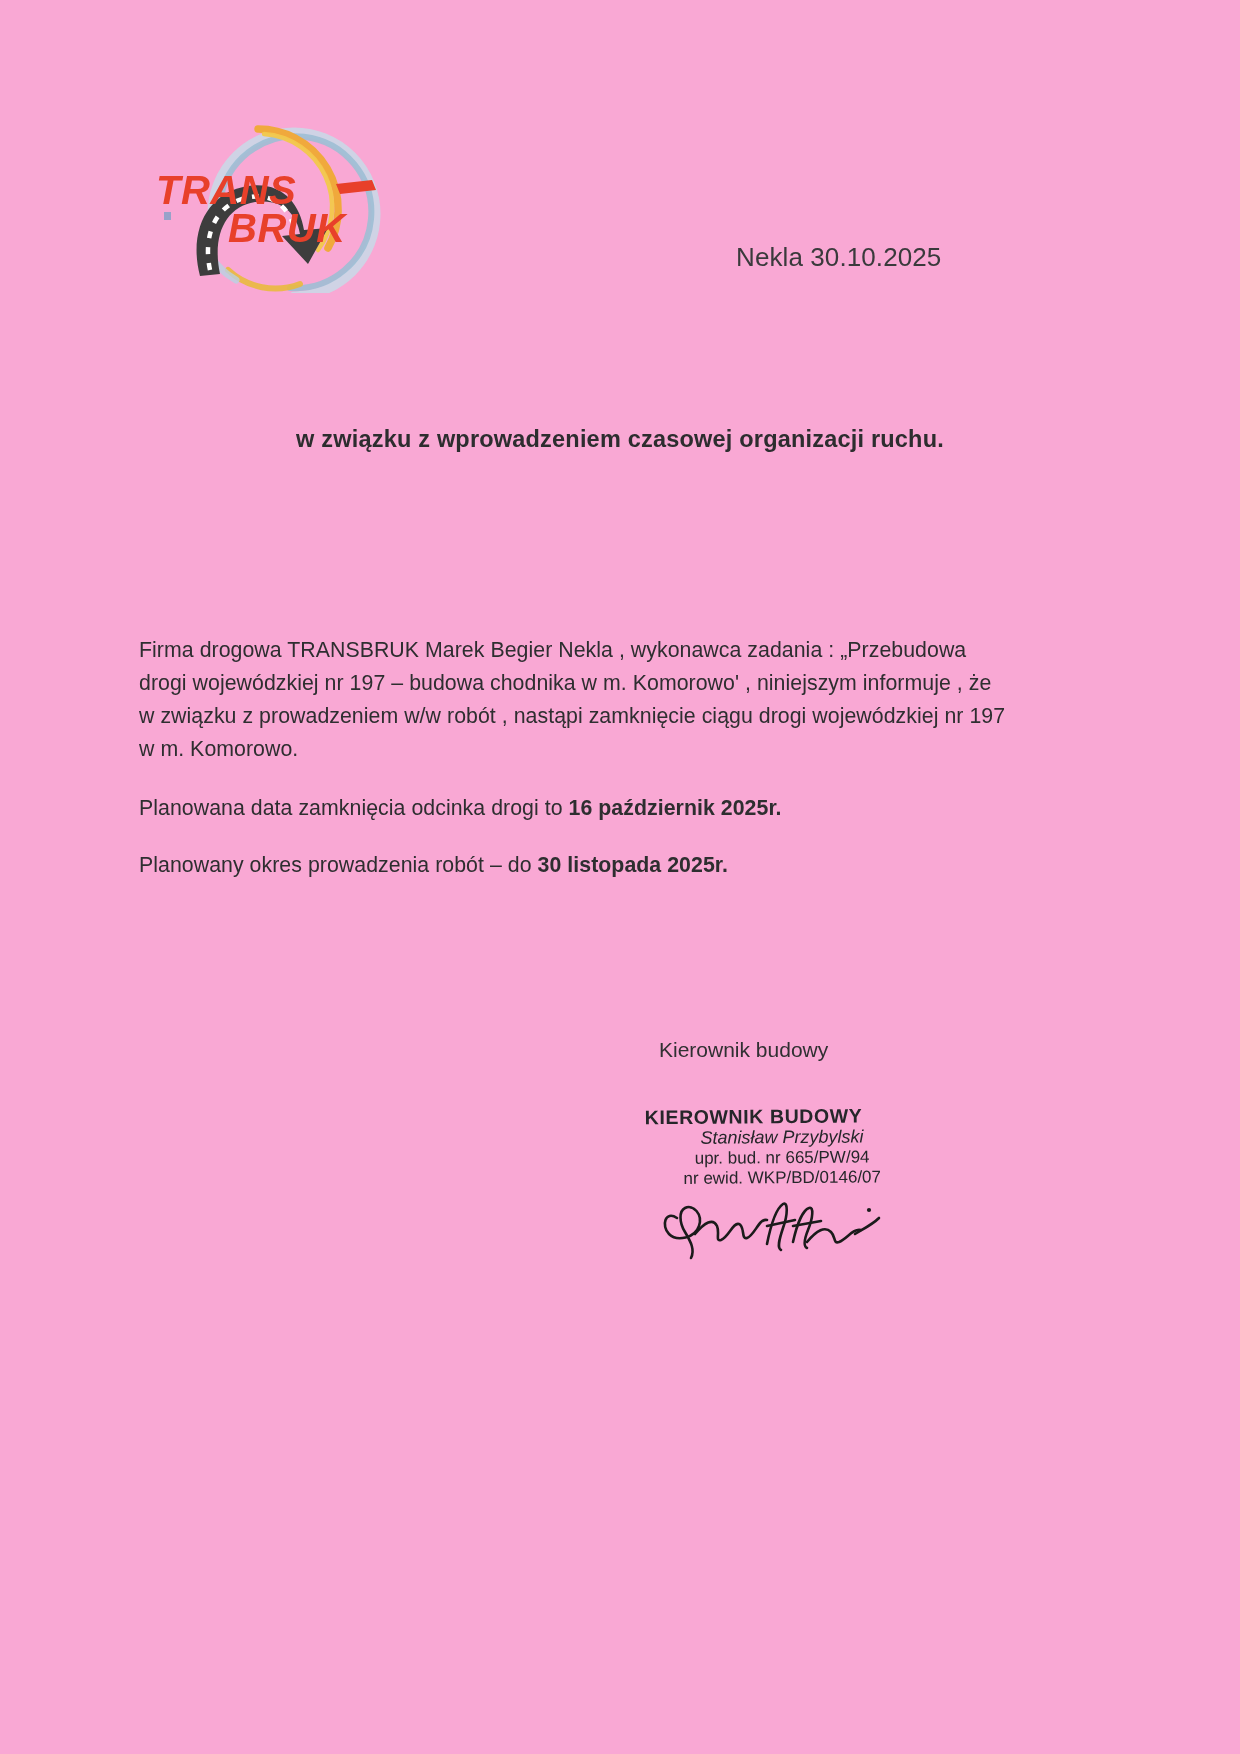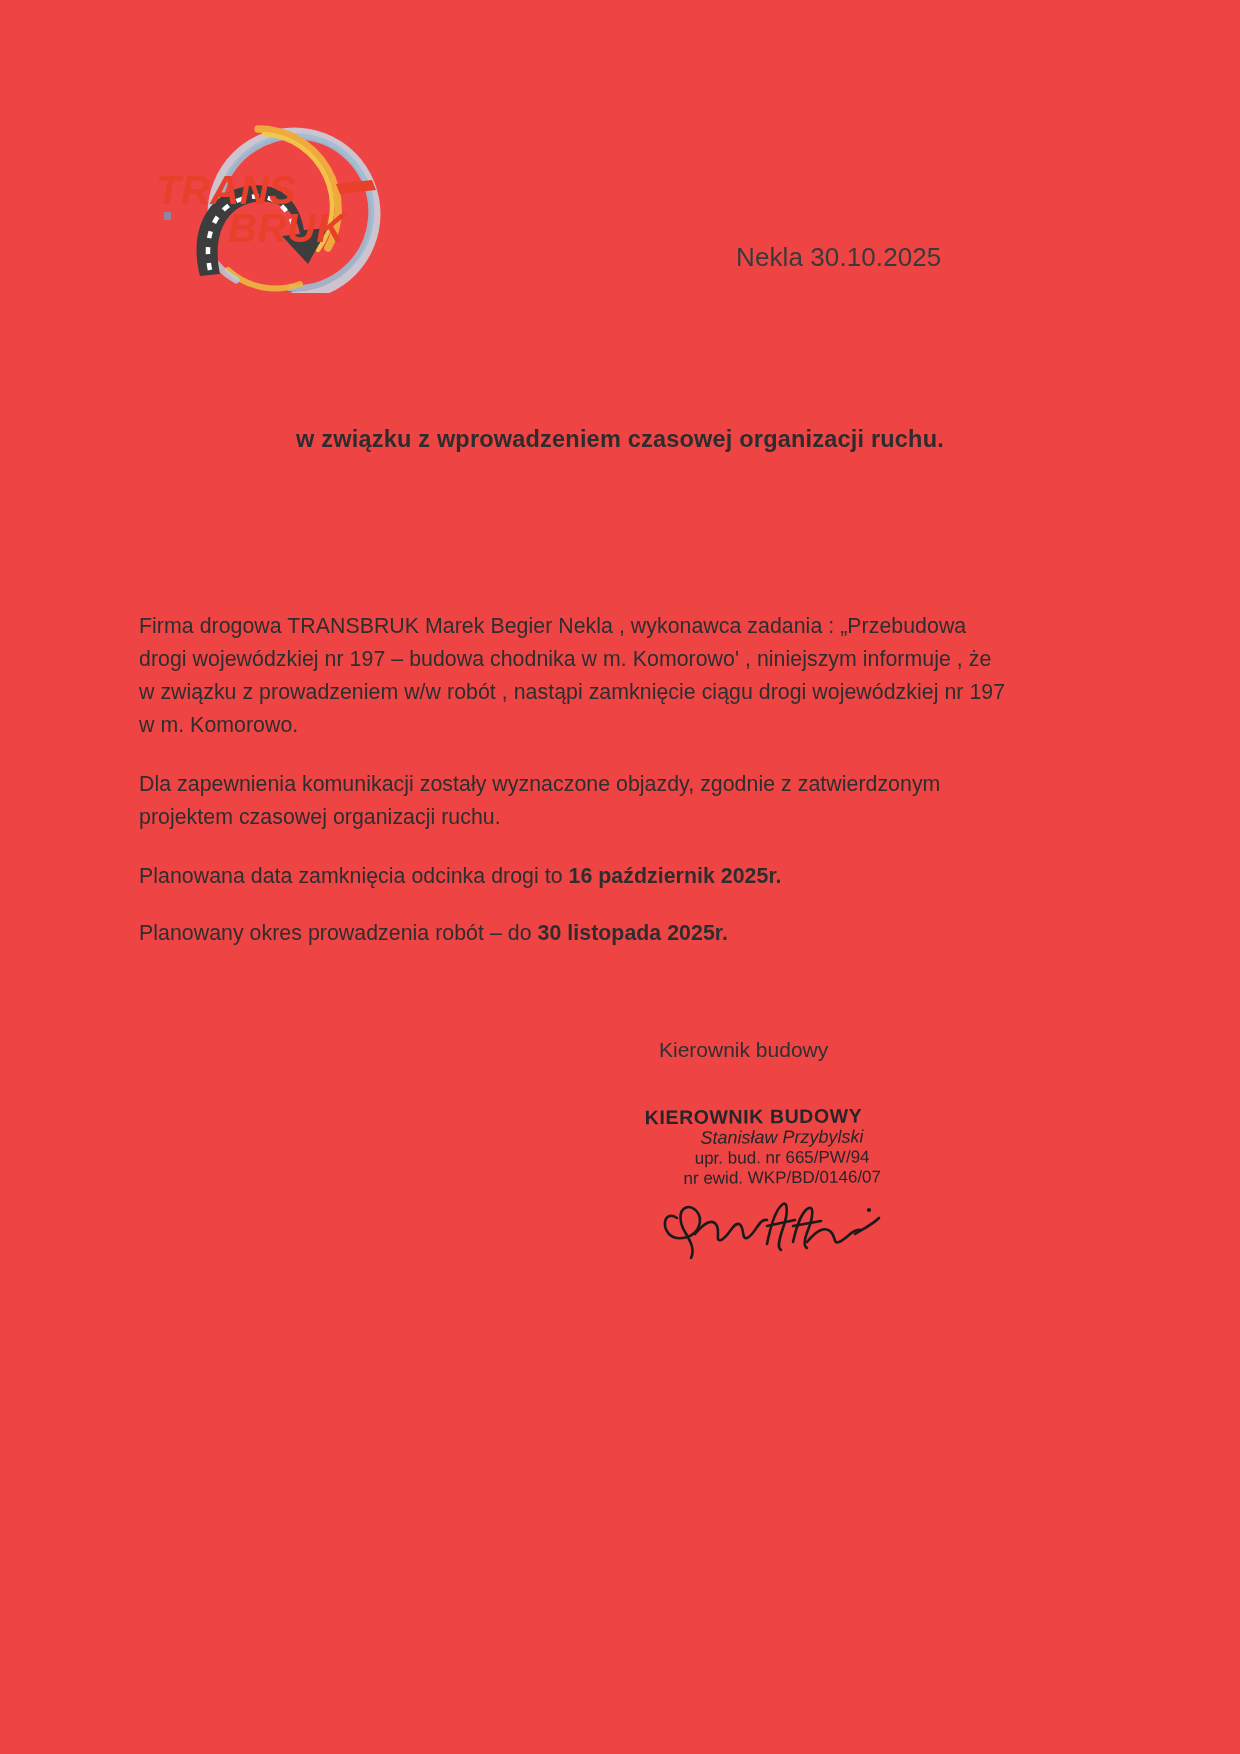--- a/index.html
+++ b/index.html
@@ -12,21 +12,21 @@
     height: 1754px;
     position: relative;
     font-family: "Liberation Sans", sans-serif;
     color: #231f20;
     overflow: hidden;
   }
 
   .page {
     position: absolute;
     inset: 0;
-    background: #ef4444;
+    background: #f9a8d4;
     text-decoration: underline;
   }
 
   
   .logo-block {
     position: absolute;
     left: 140px;
     top: 118px;
     width: 260px;
     height: 175px;
@@ -58,21 +58,21 @@
     color: #2d2d2f;
     letter-spacing: 0.15px;
     line-height: 54px;
   }
   .title-line.second { letter-spacing: 0.2px; }
 
   
   .body-wrap {
     position: absolute;
     left: 139px;
-    top: 610px;
+    top: 634px;
     width: 872px;
   }
   .para {
     font-size: 21.3px;
     line-height: 33px;
     color: #2e2e30;
     margin: 0 0 26px 0;
     text-align: left;
     letter-spacing: 0.05px;
   }
@@ -182,21 +182,20 @@
   <div class="doc-date">Nekla 30.10.2025</div>
 
   <div class="title-wrap">
     <div class="title-line second">w związku z wprowadzeniem czasowej organizacji ruchu.</div>
   </div>
 
   <div class="body-wrap">
 
     <p class="para">Firma drogowa TRANSBRUK  Marek Begier Nekla , wykonawca zadania : „Przebudowa drogi wojewódzkiej nr 197 – budowa chodnika w m. Komorowo' , niniejszym informuje , że w związku z prowadzeniem w/w robót , nastąpi zamknięcie ciągu drogi wojewódzkiej nr 197 w m. Komorowo.</p>
 
-    <p class="para">Dla zapewnienia komunikacji zostały wyznaczone objazdy, zgodnie z zatwierdzonym projektem czasowej organizacji ruchu.</p>
 
     <p class="para tight">
       <span>Planowana data zamknięcia odcinka drogi  to </span><b>16 październik 2025r.</b>
     </p>
 
     <p class="para">
       <span>Planowany okres prowadzenia robót –  do </span><b>30 listopada 2025r.</b>
     </p>
   </div>
 

